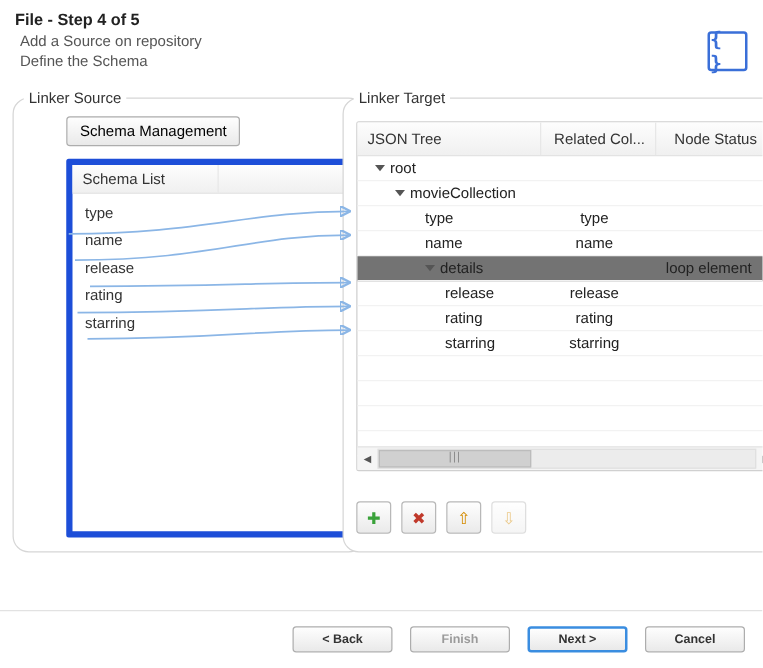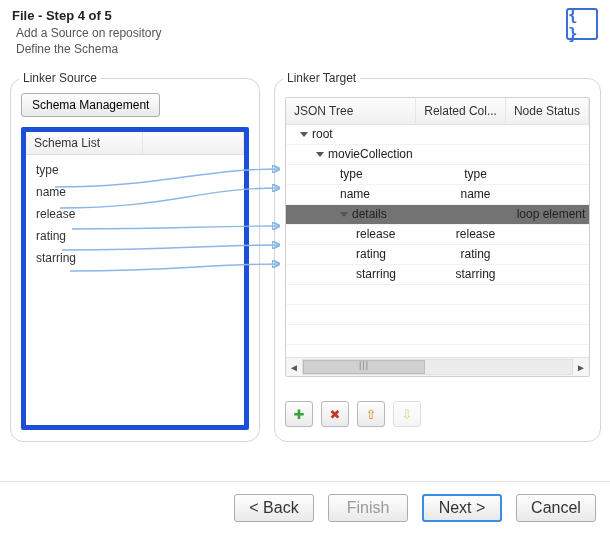--- a/index.html
+++ b/index.html
@@ -10,38 +10,39 @@
     font-family: "Segoe UI", Tahoma, sans-serif;
     font-size: 12px;
     color: #222;
     background: #fff;
     overflow: hidden;
   }
   .window { position: relative; width: 610px; height: 534px; }
 
   
   .header { padding: 8px 12px 6px 12px; }
-  .title-row { display: flex; justify-content: space-between; align-items: flex-start; }
+  .title-row { display: flex; justify-content: space-between; align-items: flex-end; }
   .title { font-weight: 700; font-size: 13px; }
   .title-icon {
     width: 28px; height: 28px;
     border: 2px solid #3a6fd8;
     border-radius: 3px;
     display:flex; align-items:center; justify-content:center;
     font-size: 16px; color: #3a6fd8; font-weight: 700;
     font-family: Consolas, monospace;
   }
   .sub { color: #555; line-height: 1.35; margin-top: 2px; margin-left: 4px;}
 
   
   .group {
     position: absolute;
     border: 1px solid #d6d6d6;
     border-radius: 13px;
     background: #fff;
+    padding-left: 32px;
   }
   .group-label {
     position: absolute;
     top: -8px; left: 8px;
     background: #fff;
     padding: 0 4px;
     color: #333;
     font-size: 12px;
   }
 
@@ -168,25 +169,25 @@
   .footer {
     position:absolute; left:0; right:0; bottom:0;
     border-top:1px solid #e2e2e2;
     padding: 12px 14px;
     display:flex; justify-content:flex-end; gap:14px;
     background:#fff;
   }
   .btn {
     min-width: 80px;
     padding: 4px 14px;
-    font-size: 16px;
+    font-size: 10px;
     border:1px solid #adadad;
     border-radius:3px;
     background: linear-gradient(#fefefe,#e9e9e9);
-    color:#333; cursor:pointer;
+    color:#333; cursor:pointer;font-weight:bold;
   }
   .btn.primary { border:2px solid #3a8de0; padding:3px 13px; }
   .btn.disabled { color:#9a9a9a; cursor:default; }
 
   
   .overlay { position:absolute; left:0; top:0; pointer-events:none; }
   .overlay path { stroke:#8bb6e6; stroke-width:1.4; fill:none; }
   .arrowhead { fill:#6aa4e0; }
 </style>
 </head>

